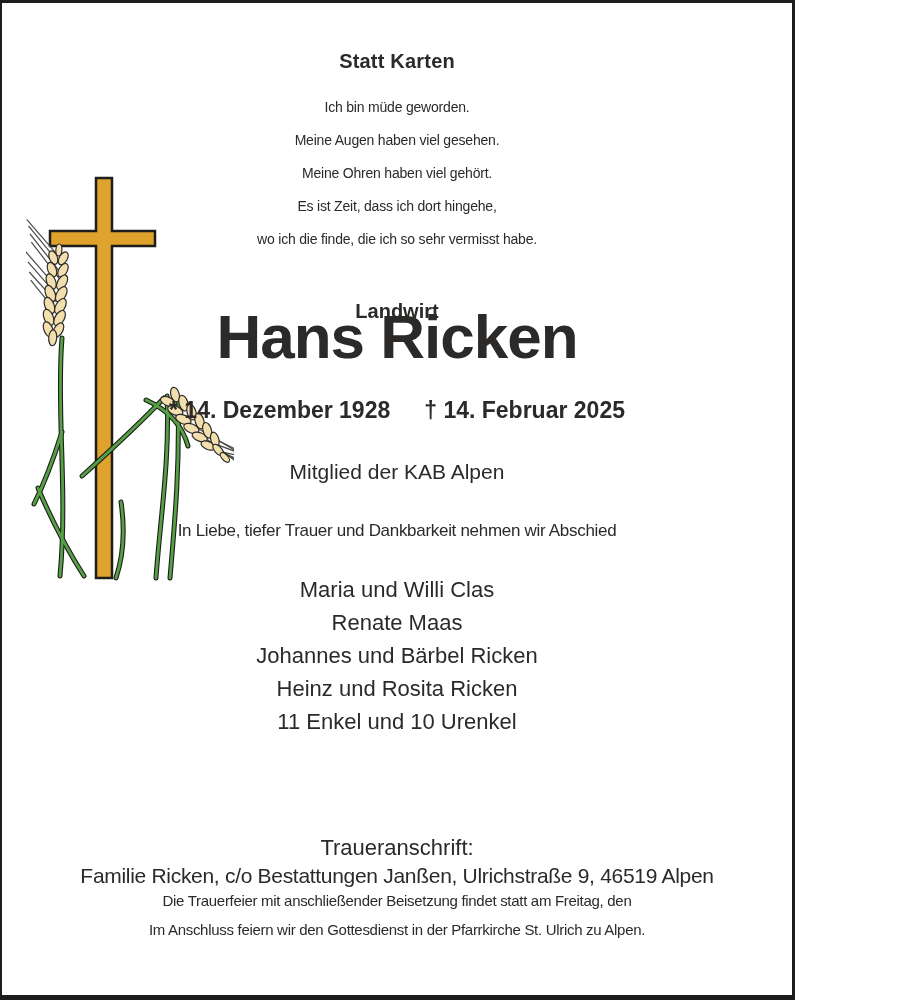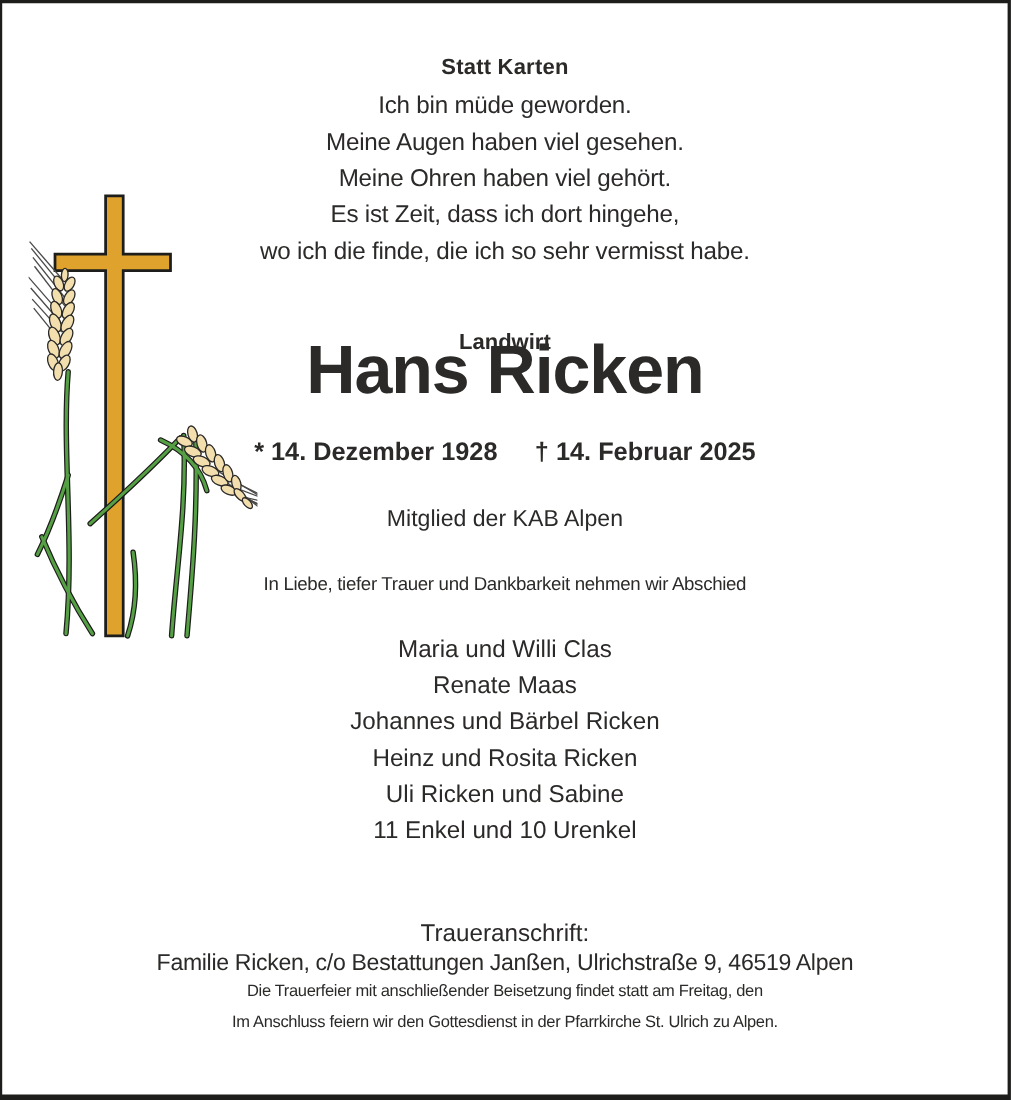--- a/index.html
+++ b/index.html
@@ -1,28 +1,28 @@
 <!DOCTYPE html>
 <html style="--gold: #DFA22C; --wheat: #F3DFAE; --green: #55A044; --ink: #2B2A28; --outline: #1D1D1B;"><head>
 <meta charset="utf-8">
 <style>
   :root{
     --gold:#DFA22C; --wheat:#F3DFAE; --green:#55A044; --ink:#2B2A28; --outline:#1D1D1B;
   }
   html,body{margin:0;padding:0;background:#fff;}
   body{font-family:"Liberation Sans","DejaVu Sans",sans-serif;color:var(--ink);}
   .ad{
-    position:relative;width:919px;height:1000px;box-sizing:border-box;
+    position:relative;width:795px;height:1000px;box-sizing:border-box;
     background:#fff;overflow:hidden;
     border-style:solid;border-color:var(--outline);
     border-width:3px 3px 5px 2px;
   }
   .ctr{position:absolute;left:0;right:0;text-align:center;}
   .pre-header{top:27px;font-size:20px;font-weight:bold;letter-spacing:.2px;}
-  .poem{top:76px;font-size:22px;line-height:33px;letter-spacing:-.2px;}
+  .poem{top:88px;font-size:14px;line-height:33px;letter-spacing:-.2px;}
   .poem p{margin:0;}
   .profession{top:277px;font-size:20px;font-weight:bold;}
   .name{top:300px;font-size:62px;font-weight:bold;line-height:68px;letter-spacing:-1px;}
   .dates{top:394px;font-size:23px;font-weight:bold;display:flex;justify-content:center;gap:34px;text-align:right;}
   .membership{top:436px;font-size:21px;font-weight:normal;}
   .intro{top:501px;font-size:17px;letter-spacing:-.3px;}
   .mourners{top:570px;font-size:22px;line-height:33px;}
   .mourners p{margin:0;}
   .address-label{top:810px;font-size:22px;}
   .address{top:840px;font-size:21px;letter-spacing:-.3px;}
@@ -145,21 +145,20 @@
 
   <p class="ctr membership">Mitglied der KAB Alpen</p>
 
   <p class="ctr intro">In Liebe, tiefer Trauer und Dankbarkeit nehmen wir Abschied</p>
 
   <div class="ctr mourners">
     <p>Maria und Willi Clas</p>
     <p>Renate Maas</p>
     <p>Johannes und Bärbel Ricken</p>
     <p>Heinz und Rosita Ricken</p>
-    <p>Uli Ricken und Sabine</p>
     <p>11 Enkel und 10 Urenkel</p>
   </div>
 
   <p class="ctr address-label">Traueranschrift:</p>
   <p class="ctr address">Familie Ricken, c/o Bestattungen Janßen, Ulrichstraße 9, 46519 Alpen</p>
 
   <div class="ctr funeral">
     <p>Die Trauerfeier mit anschließender Beisetzung findet statt am Freitag, den</p>
     <p>Im Anschluss feiern wir den Gottesdienst in der Pfarrkirche St. Ulrich zu Alpen.</p>
   </div>

